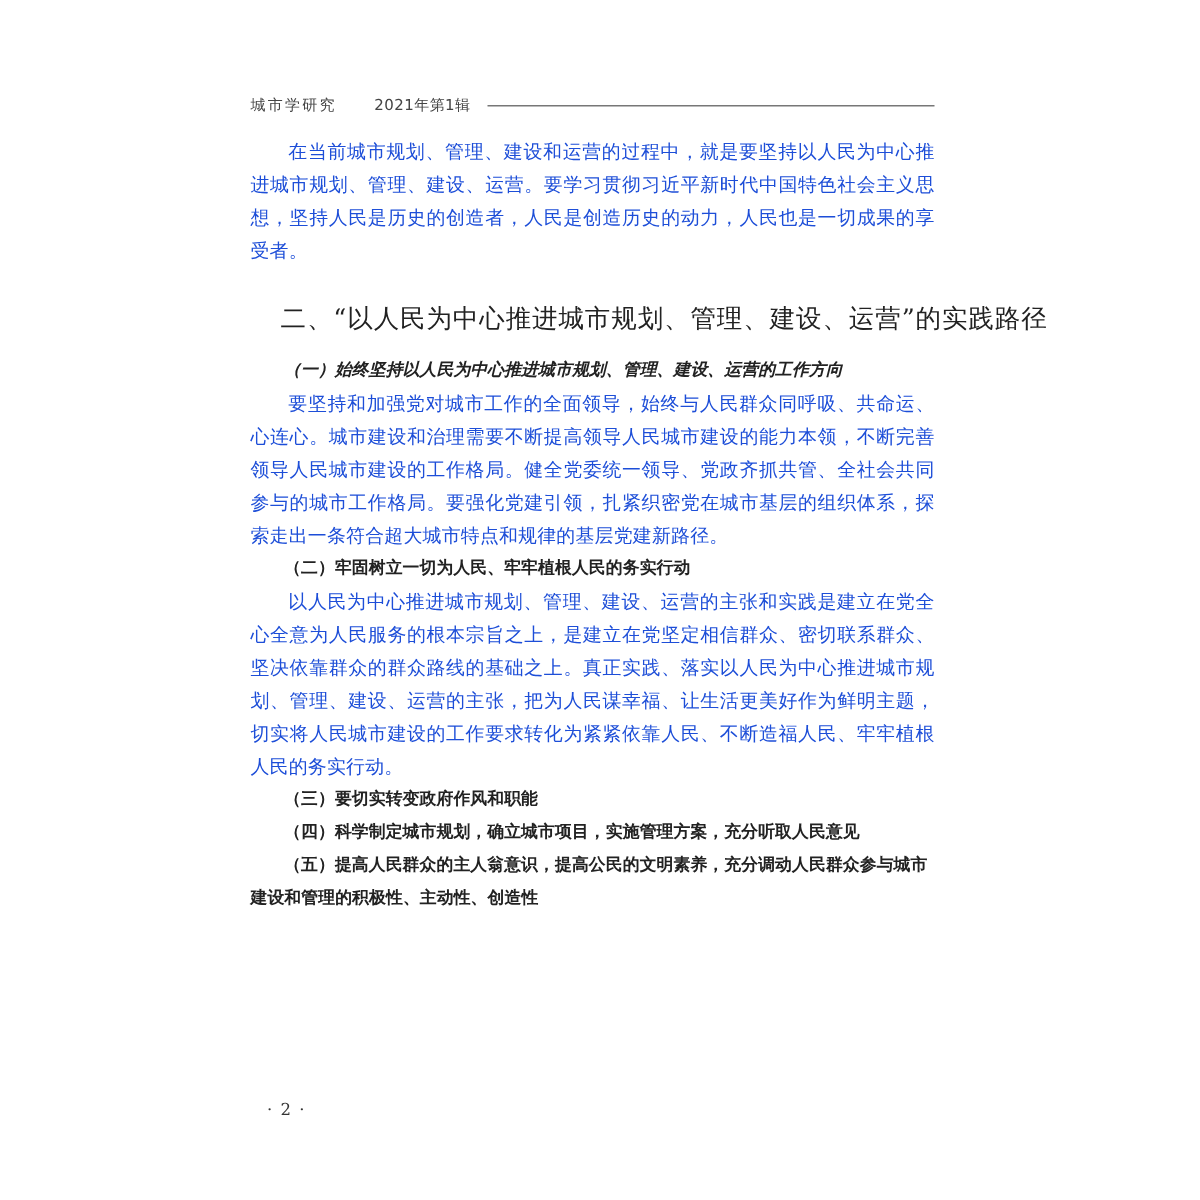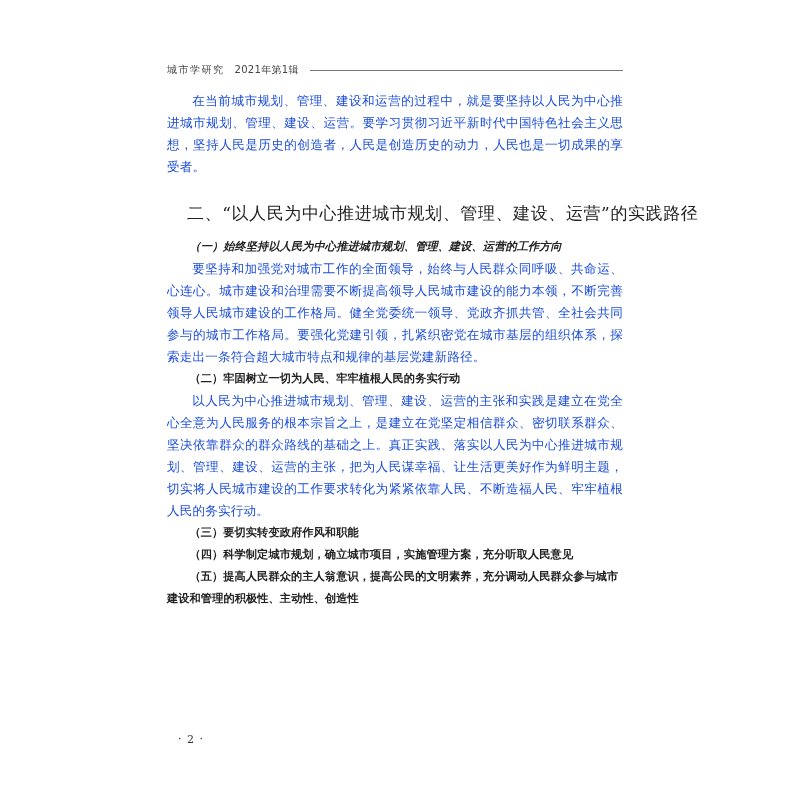--- a/index.html
+++ b/index.html
@@ -31,21 +31,21 @@
       align-items: center;
       font-family: "DejaVu Sans", "Liberation Sans", sans-serif;
       font-size: 10px;
       color: #444;
       letter-spacing: 1.5px;
     }
     .running-header .journal {
       white-space: nowrap;
     }
     .running-header .issue {
-      margin-left: 10px;
+      margin-left: 25px;
       letter-spacing: 0.3px;
       white-space: nowrap;
     }
     .running-header .rule {
       flex: 1;
       height: 0;
       border-top: 1px solid #777;
       margin-left: 11px;
     }
     .content {

